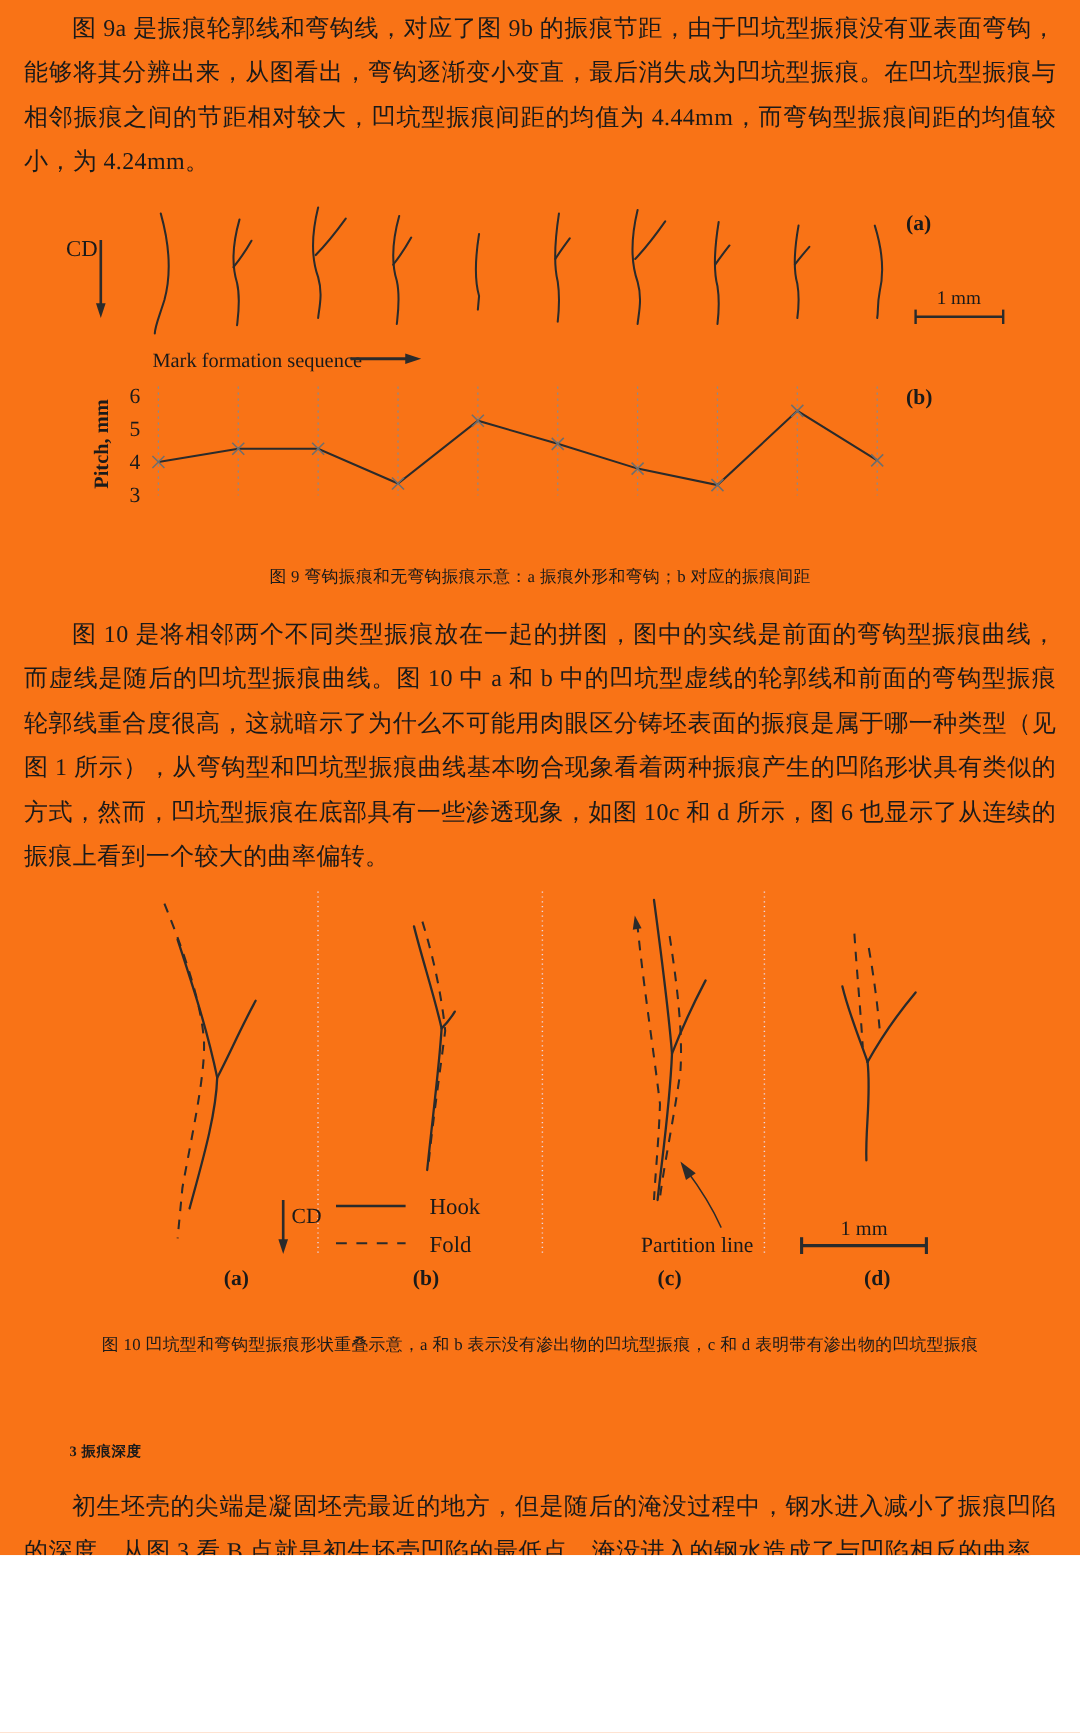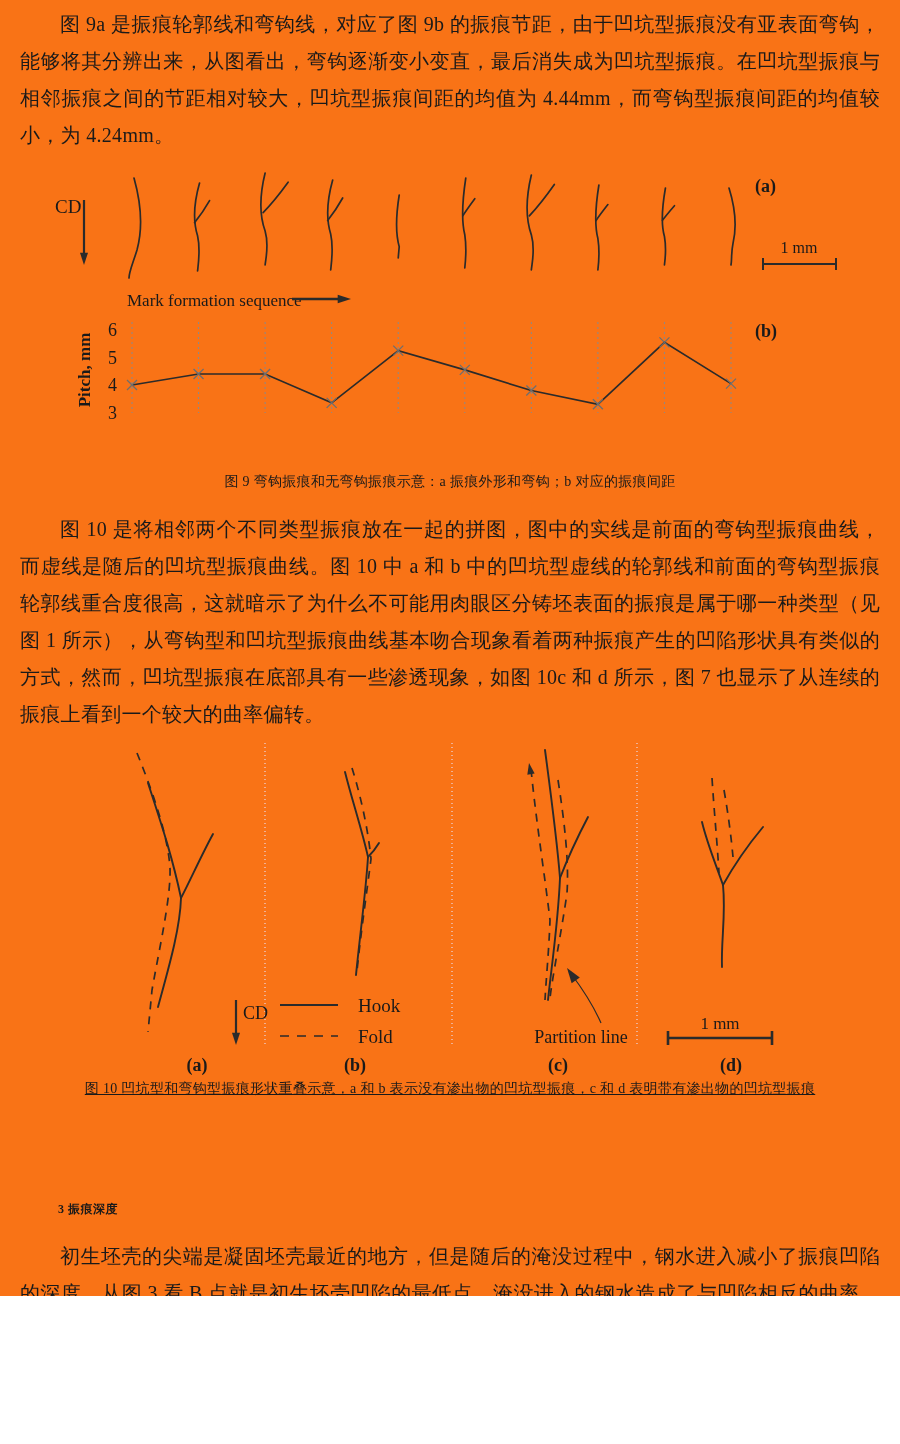--- a/index.html
+++ b/index.html
@@ -17,21 +17,21 @@
   #p2{top:511px;}
   #p3{top:1238px;}
   .figure-svg{position:absolute;left:0;display:block;}
   #fig9{top:165px;}
   #fig10{top:735px;}
   .caption{
     position:absolute;left:20px;width:860px;margin:0;
     font-size:14px;line-height:40px;text-align:center;letter-spacing:0.3px;
   }
   #caption9{top:462px;}
-  #caption10{top:1069px;text-decoration:underline;}
+  #caption10{top:1102px;}
   .section-heading{
     position:absolute;left:58px;top:1201px;margin:0;
     font-size:12px;font-weight:bold;letter-spacing:0.5px;
   }
   .page-number{
     position:absolute;left:0;top:1395px;width:100%;margin:0;
     font-size:19px;text-align:center;
   }
 </style>
 </head>
@@ -123,21 +123,21 @@
       <line x1="592.8888888888889" y1="244.25" x2="602.8888888888889" y2="234.25" stroke="#6e6e6e" stroke-width="1.3"></line>
       <line x1="659.4444444444445" y1="172.375" x2="669.4444444444445" y2="182.375" stroke="#6e6e6e" stroke-width="1.3"></line>
       <line x1="659.4444444444445" y1="182.375" x2="669.4444444444445" y2="172.375" stroke="#6e6e6e" stroke-width="1.3"></line>
       <line x1="726" y1="213.625" x2="736" y2="223.625" stroke="#6e6e6e" stroke-width="1.3"></line>
       <line x1="726" y1="223.625" x2="736" y2="213.625" stroke="#6e6e6e" stroke-width="1.3"></line>
       <text x="755" y="172" font-size="18" font-family="&quot;Liberation Serif&quot;,&quot;DejaVu Serif&quot;,serif" font-weight="bold" fill="#1a1a1a" text-anchor="start" transform="">(b)</text>
     </svg>
 
   <p class="caption" id="caption9">图 9  弯钩振痕和无弯钩振痕示意：a 振痕外形和弯钩；b 对应的振痕间距</p>
 
-  <p class="para" id="p2">图 10 是将相邻两个不同类型振痕放在一起的拼图，图中的实线是前面的弯钩型振痕曲线，而虚线是随后的凹坑型振痕曲线。图 10 中 a 和 b 中的凹坑型虚线的轮郭线和前面的弯钩型振痕轮郭线重合度很高，这就暗示了为什么不可能用肉眼区分铸坯表面的振痕是属于哪一种类型（见图 1 所示），从弯钩型和凹坑型振痕曲线基本吻合现象看着两种振痕产生的凹陷形状具有类似的方式，然而，凹坑型振痕在底部具有一些渗透现象，如图 10c 和 d 所示，图 7 也显示了从连续的振痕上看到一个较大的曲率偏转。</p>
+  <p class="para" id="p2">图 10 是将相邻两个不同类型振痕放在一起的拼图，图中的实线是前面的弯钩型振痕曲线，而虚线是随后的凹坑型振痕曲线。图 10 中 a 和 b 中的凹坑型虚线的轮郭线和前面的弯钩型振痕轮郭线重合度很高，这就暗示了为什么不可能用肉眼区分铸坯表面的振痕是属于哪一种类型（见图 1 所示），从弯钩型和凹坑型振痕曲线基本吻合现象看着两种振痕产生的凹陷形状具有类似的方式，然而，凹坑型振痕在底部具有一些渗透现象，如图 10c 和 d 所示，图 6 也显示了从连续的振痕上看到一个较大的曲率偏转。</p>
 
   <svg class="figure-svg" id="fig10" width="900" height="365" viewBox="0 0 900 365">
       <line x1="265" y1="8" x2="265" y2="310" stroke="#ead9e6" stroke-width="1.2" stroke-dasharray="1,3"></line>
       <line x1="452" y1="8" x2="452" y2="310" stroke="#ead9e6" stroke-width="1.2" stroke-dasharray="1,3"></line>
       <line x1="637" y1="8" x2="637" y2="310" stroke="#ead9e6" stroke-width="1.2" stroke-dasharray="1,3"></line>
       <path d="M137,18 C152,55 168,100 170,133 C171,162 160,210 152,255 L148,297" stroke="#2b2b2b" stroke-width="1.7" fill="none" stroke-dasharray="8,7" stroke-linecap="butt"></path>
       <path d="M148,48 C160,85 172,120 181,163 C180,195 168,235 158,272" stroke="#2b2b2b" stroke-width="1.9" fill="none" stroke-linecap="round"></path>
       <path d="M181,163 C190,146 201,121 213,99" stroke="#2b2b2b" stroke-width="1.9" fill="none" stroke-linecap="round"></path>
       <path d="M352,33 C361,62 368,94 371,124 C366,163 360,205 357,236" stroke="#2b2b2b" stroke-width="1.7" fill="none" stroke-dasharray="8,7" stroke-linecap="butt"></path>
       <path d="M345,37 C352,65 362,95 368,122 C366,155 360,200 356,240" stroke="#2b2b2b" stroke-width="1.9" fill="none" stroke-linecap="round"></path>

